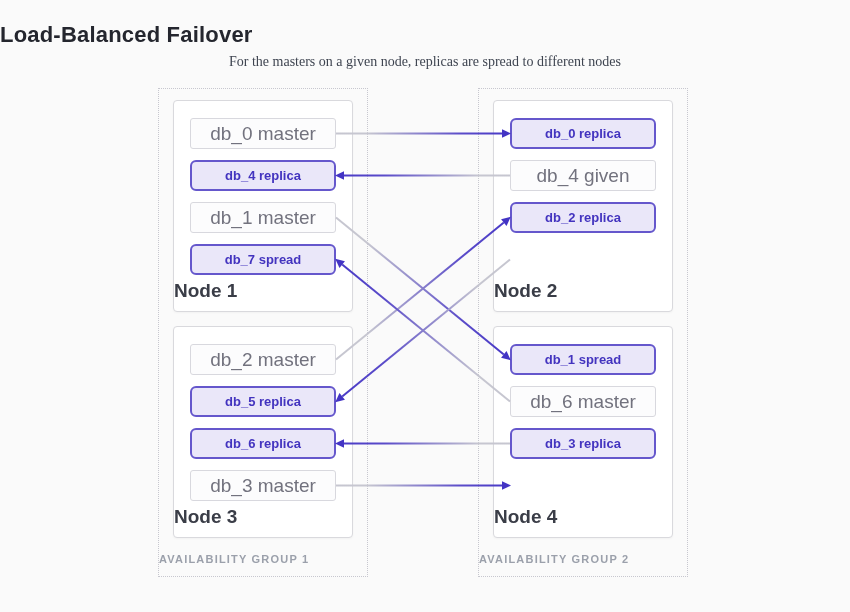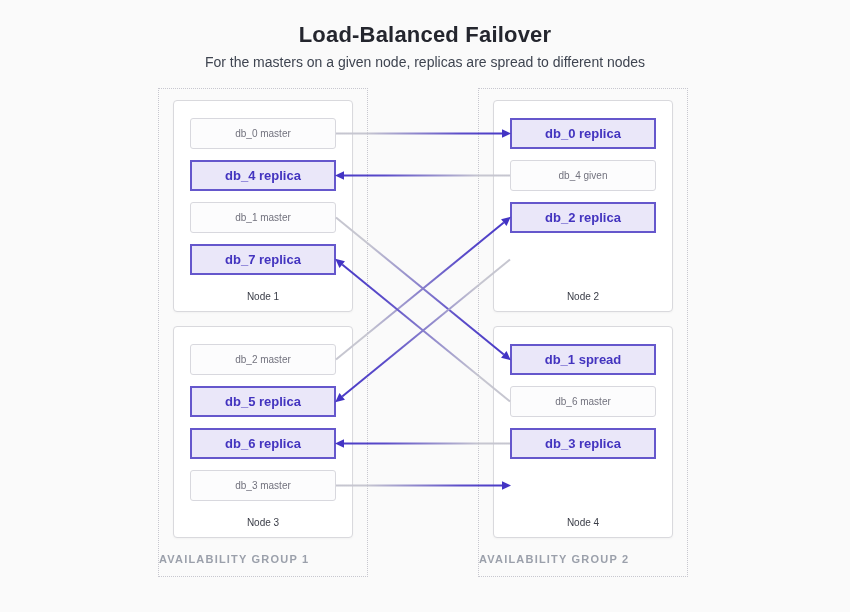--- a/index.html
+++ b/index.html
@@ -2,27 +2,28 @@
 <html><head>
 <meta charset="utf-8">
 <style>
   html,body{margin:0;padding:0;}
   body{
     font-family:"Liberation Sans","DejaVu Sans",sans-serif;
     background:var(--page-bg,#fafafa);
   }
   #page{position:relative;width:850px;height:612px;overflow:hidden;background:var(--page-bg,#fafafa);}
   .title{
-    margin:0;padding-top:22px;text-align:center;
+    margin:0;padding-top:22px;text-align:left;
     font-size:22px;font-weight:700;letter-spacing:.2px;
     color:var(--title-color,#24262e);
   }
   .subtitle{
     margin:6px 0 0;text-align:center;font-size:14px;
     color:var(--subtitle-color,#3e4450);
+    font-family:Liberation Serif, serif;
   }
   #arrow-svg{position:absolute;left:0;top:0;pointer-events:none;z-index:3;}
   .group{
     position:absolute;top:88px;width:210px;height:489px;
     border:1px dotted var(--group-border,#c7c7cf);
     box-sizing:border-box;
   }
   .group-0{left:158px}
   .group-1{left:478px}
   .group-label{
@@ -43,30 +44,30 @@
   .items{padding-top:17px;}
   .db-item{
     width:146px;height:31px;margin:0 auto 11px;
     display:flex;align-items:center;justify-content:center;
     border-radius:3px;box-sizing:border-box;
   }
   .db-item.master{
     background:var(--master-bg,#fcfcfd);
     border:1px solid var(--master-border,#d8d8de);
   }
-  .db-item.master .db-text{color:var(--master-text,#72727e);font-size:10px;}
+  .db-item.master .db-text{color:var(--master-text,#72727e);font-size:19px;}
   .db-item.replica{
     background:var(--replica-bg,#eae7f9);
     border:2px solid var(--replica-border,#6557cc);
-    border-radius:0;
+    border-radius:6px;
   }
   .db-item.replica .db-text{color:var(--replica-text,#4334bf);font-size:13px;font-weight:700;}
   .node-label{
-    position:absolute;bottom:9px;left:0;right:0;text-align:center;
-    font-size:10px;color:var(--node-label,#3a3d47);
+    position:absolute;bottom:9px;left:0;right:0;
+    font-size:19px;color:var(--node-label,#3a3d47);font-weight:bold;
   }
 </style>
 </head>
 <body style="--page-bg: #fafafa; --title-color: #24262e; --subtitle-color: #3e4450; --group-border: #c7c7cf; --group-label-color: #9ba0ab; --node-bg: #ffffff; --node-border: #d9d9dd; --node-label: #3a3d47; --master-bg: #fcfcfd; --master-border: #d8d8de; --master-text: #72727e; --replica-bg: #eae7f9; --replica-border: #6557cc; --replica-text: #4334bf; --line-start: #c6c6d0; --line-end: #4738c6; --arrow-head: #4334c4;">
 
 <div id="page">
   <h1 class="title">Load-Balanced Failover</h1>
   <p class="subtitle">For the masters on a given node, replicas are spread to different nodes</p>
   <div id="diagram">
     <svg id="arrow-svg" width="850" height="612" viewBox="0 0 850 612">
@@ -144,21 +145,21 @@
               <div class="db-item master">
     <span class="db-text">db_0 master</span>
   </div>
               <div class="db-item replica">
     <span class="db-text">db_4 replica</span>
   </div>
               <div class="db-item master">
     <span class="db-text">db_1 master</span>
   </div>
               <div class="db-item replica">
-    <span class="db-text">db_7 replica</span>
+    <span class="db-text">db_7 spread</span>
   </div>
             </div>
     <div class="node-label">Node 1</div>
   </div>
           <div class="node node-1">
     <div class="items">
               <div class="db-item master">
     <span class="db-text">db_2 master</span>
   </div>
               <div class="db-item replica">

